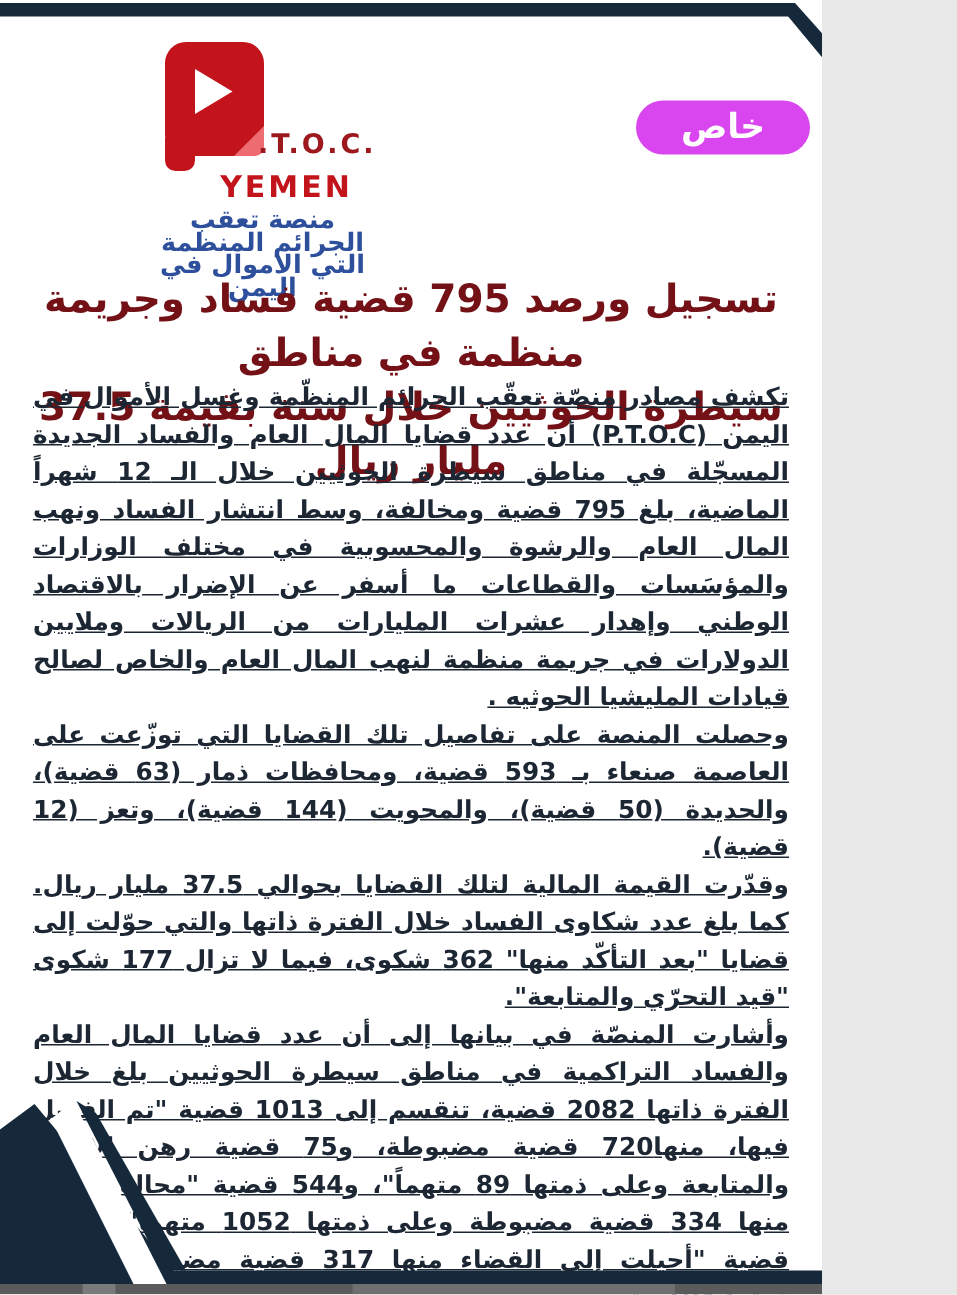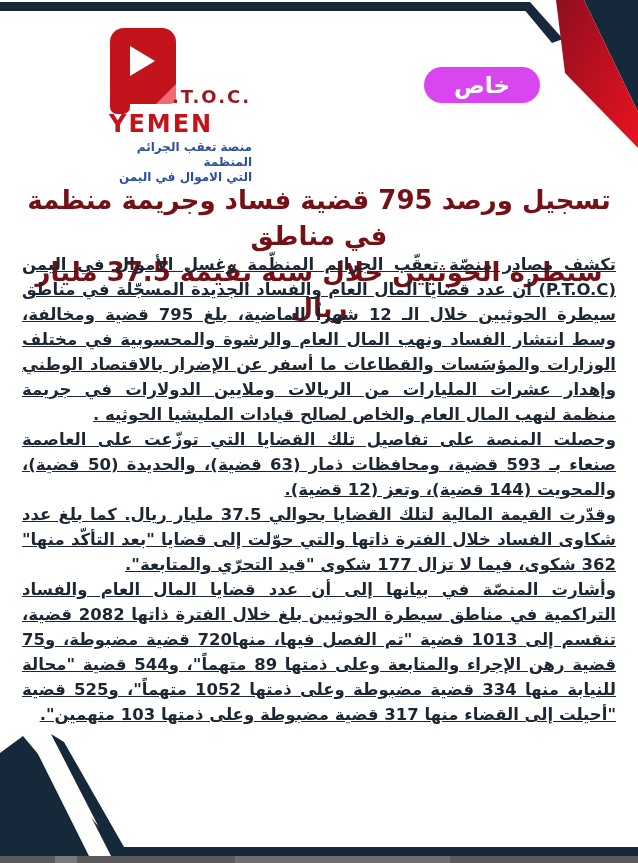--- a/index.html
+++ b/index.html
@@ -1,18 +1,18 @@
 <!DOCTYPE html>
 <html lang="ar"><head>
 <meta charset="utf-8">
 <style>
   html,body{margin:0;padding:0;background:#e8e8e8;}
   .page{
     position:relative;
-    width:638px;height:863px;
+    width:548px;height:863px;
     background:#ffffff;
     overflow:hidden;
     font-family:"DejaVu Sans","Liberation Sans",sans-serif;
   }
   
   .deco{position:absolute;left:0;pointer-events:none;}
   .deco.top{top:0;}
   .deco.bottom{bottom:0;}
   
   .badge{
@@ -30,24 +30,24 @@
   .p-play{position:absolute;left:20px;top:18px;width:0;height:0;
     border-top:15px solid transparent;border-bottom:15px solid transparent;
     border-left:25px solid #ffffff;}
   .p-fold{position:absolute;right:0;bottom:0;width:0;height:0;
     border-left:20px solid transparent;border-bottom:20px solid #ee6b72;
     border-bottom-right-radius:6px;}
   .p-stem{position:absolute;left:2px;top:64px;width:20px;height:22px;
     background:#c3141c;border-radius:0 0 7px 7px;}
   .toc-text{position:absolute;left:64px;top:58px;color:#9c181c;
     font-size:18px;font-weight:bold;letter-spacing:2px;white-space:nowrap;}
-  .yemen-text{position:absolute;left:1px;top:82px;width:134px;
-    color:#c3141c;font-size:24px;font-weight:bold;letter-spacing:2px;line-height:28px;}
-  .tagline{position:absolute;left:-10px;top:112px;width:154px;text-align:right;
-    color:#2d4f9c;font-size:12px;font-weight:bold;line-height:15px;direction:rtl;}
+  .yemen-text{position:absolute;left:16px;top:82px;width:134px;text-align:center;
+    color:#c3141c;font-size:20px;font-weight:bold;letter-spacing:2px;line-height:28px;}
+  .tagline{position:absolute;left:-10px;top:112px;width:154px;text-align:center;
+    color:#2d4f9c;font-size:17px;font-weight:bold;line-height:15px;direction:rtl;}
   
   .headline{
     position:absolute;top:182px;left:10px;right:10px;
     text-align:center;direction:rtl;
     color:#731116;font-size:26px;font-weight:bold;line-height:36px;
   }
   
   .body-text{
     position:absolute;top:252px;left:22px;right:22px;
     direction:rtl;text-align:justify;

